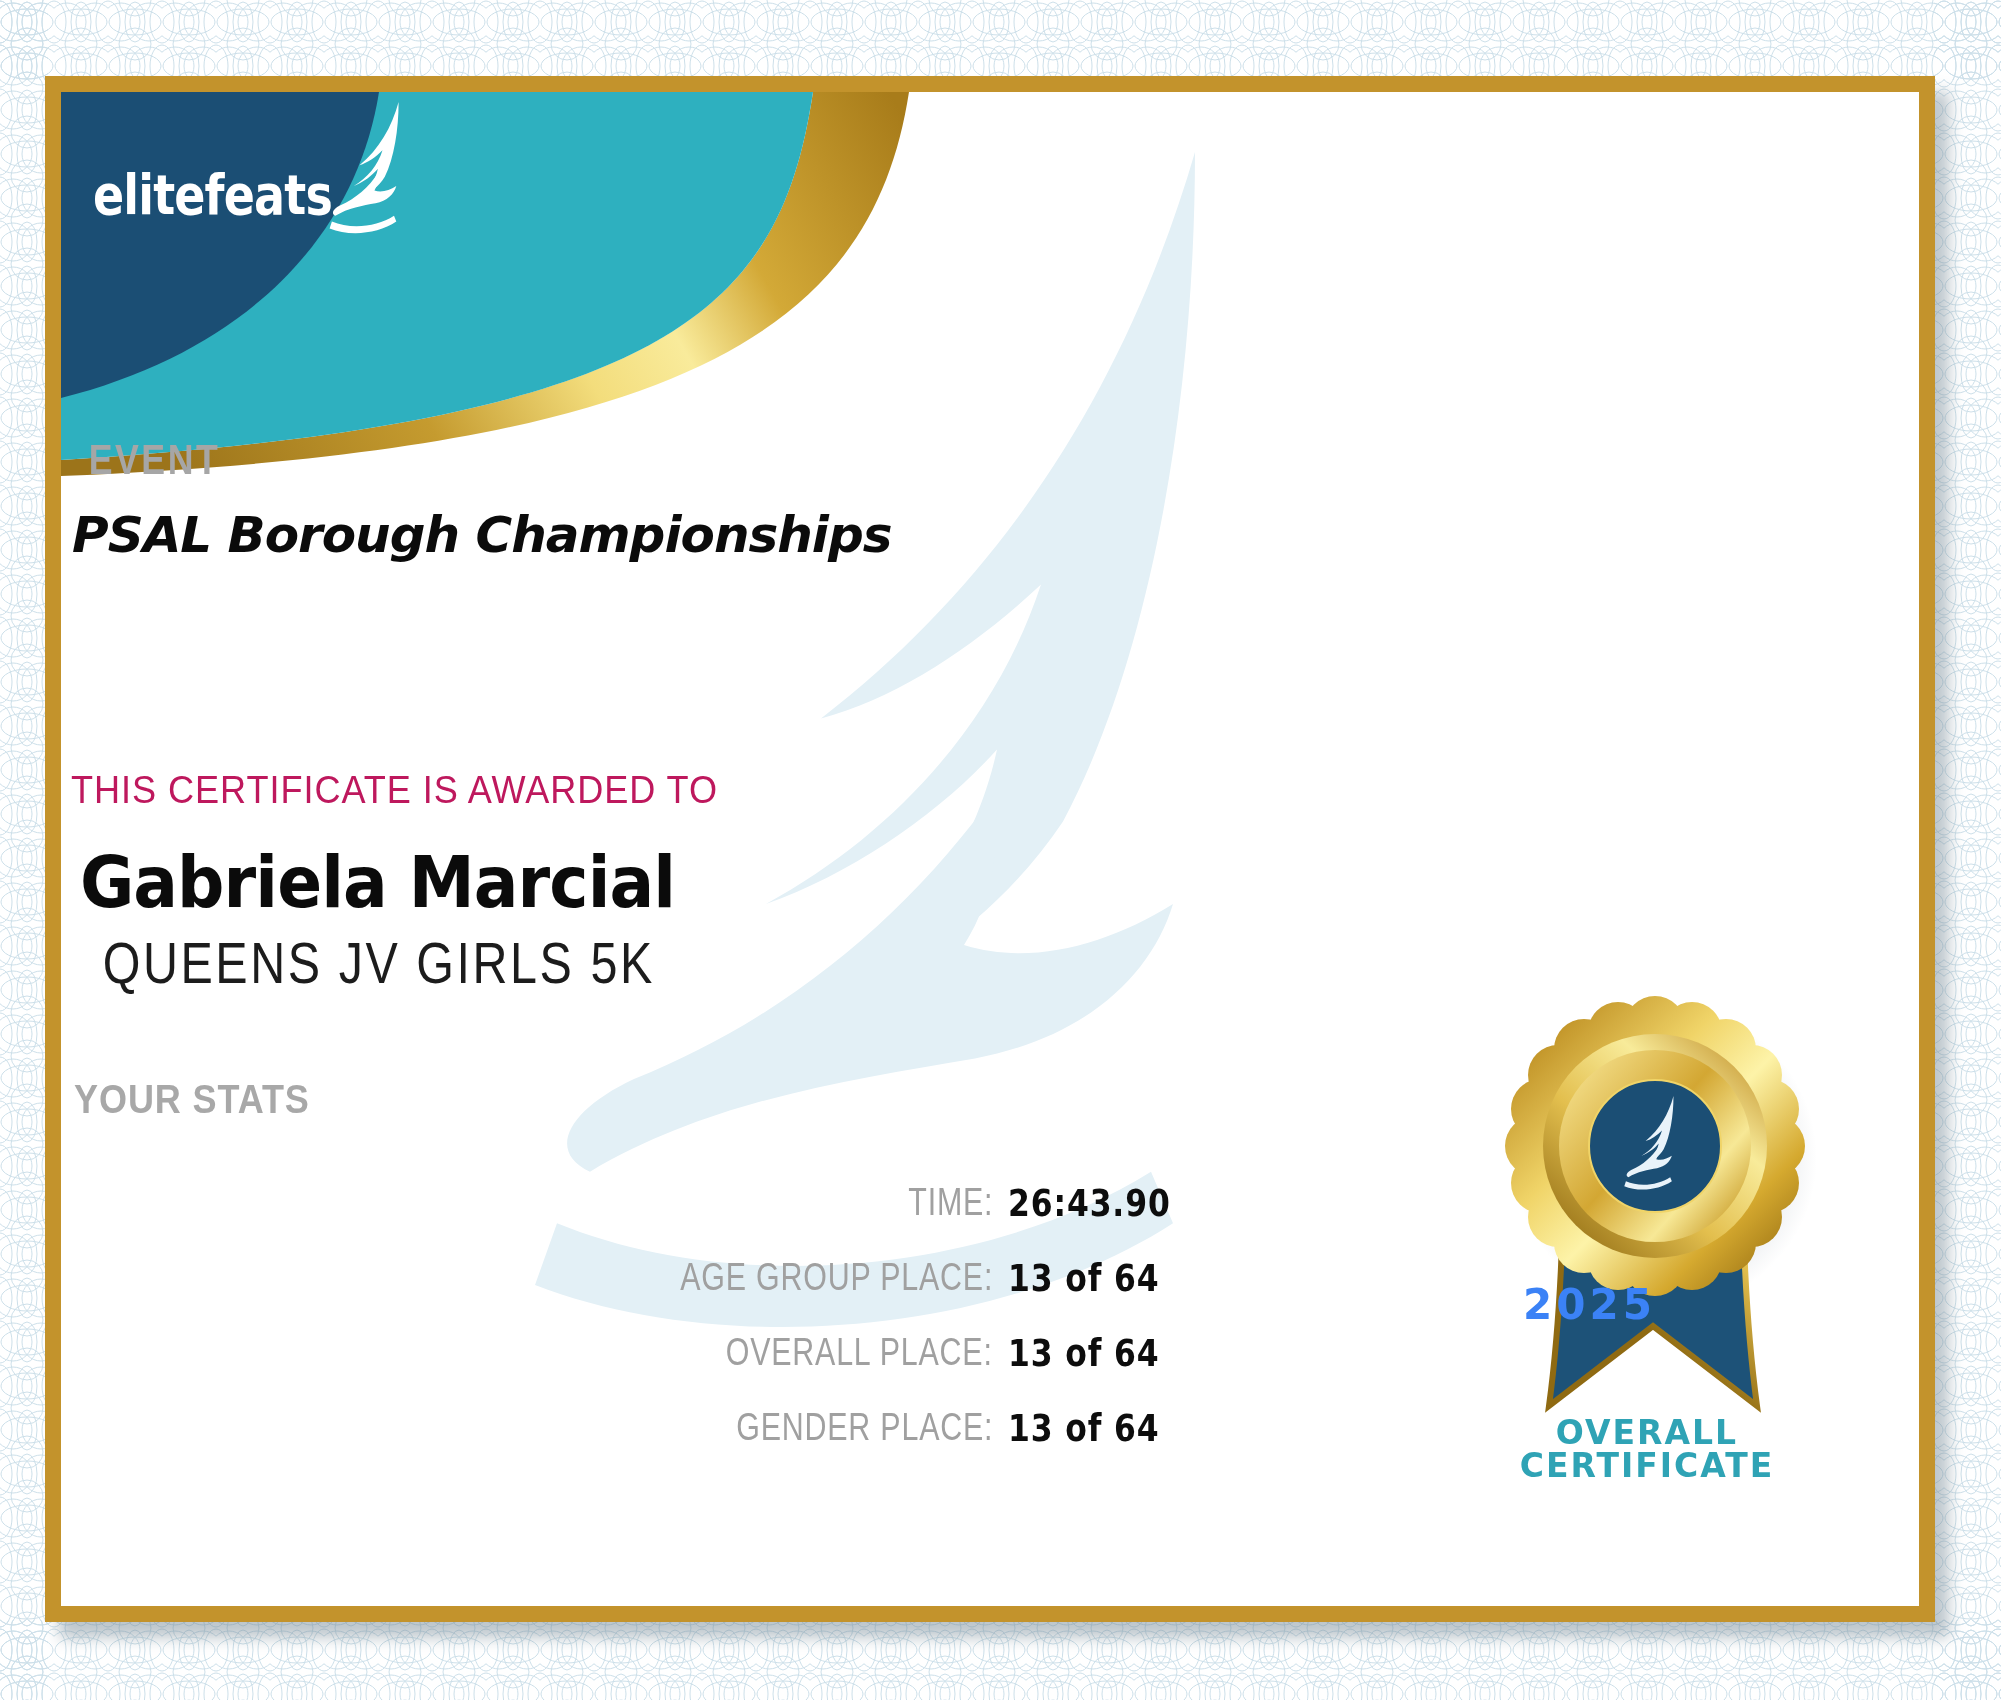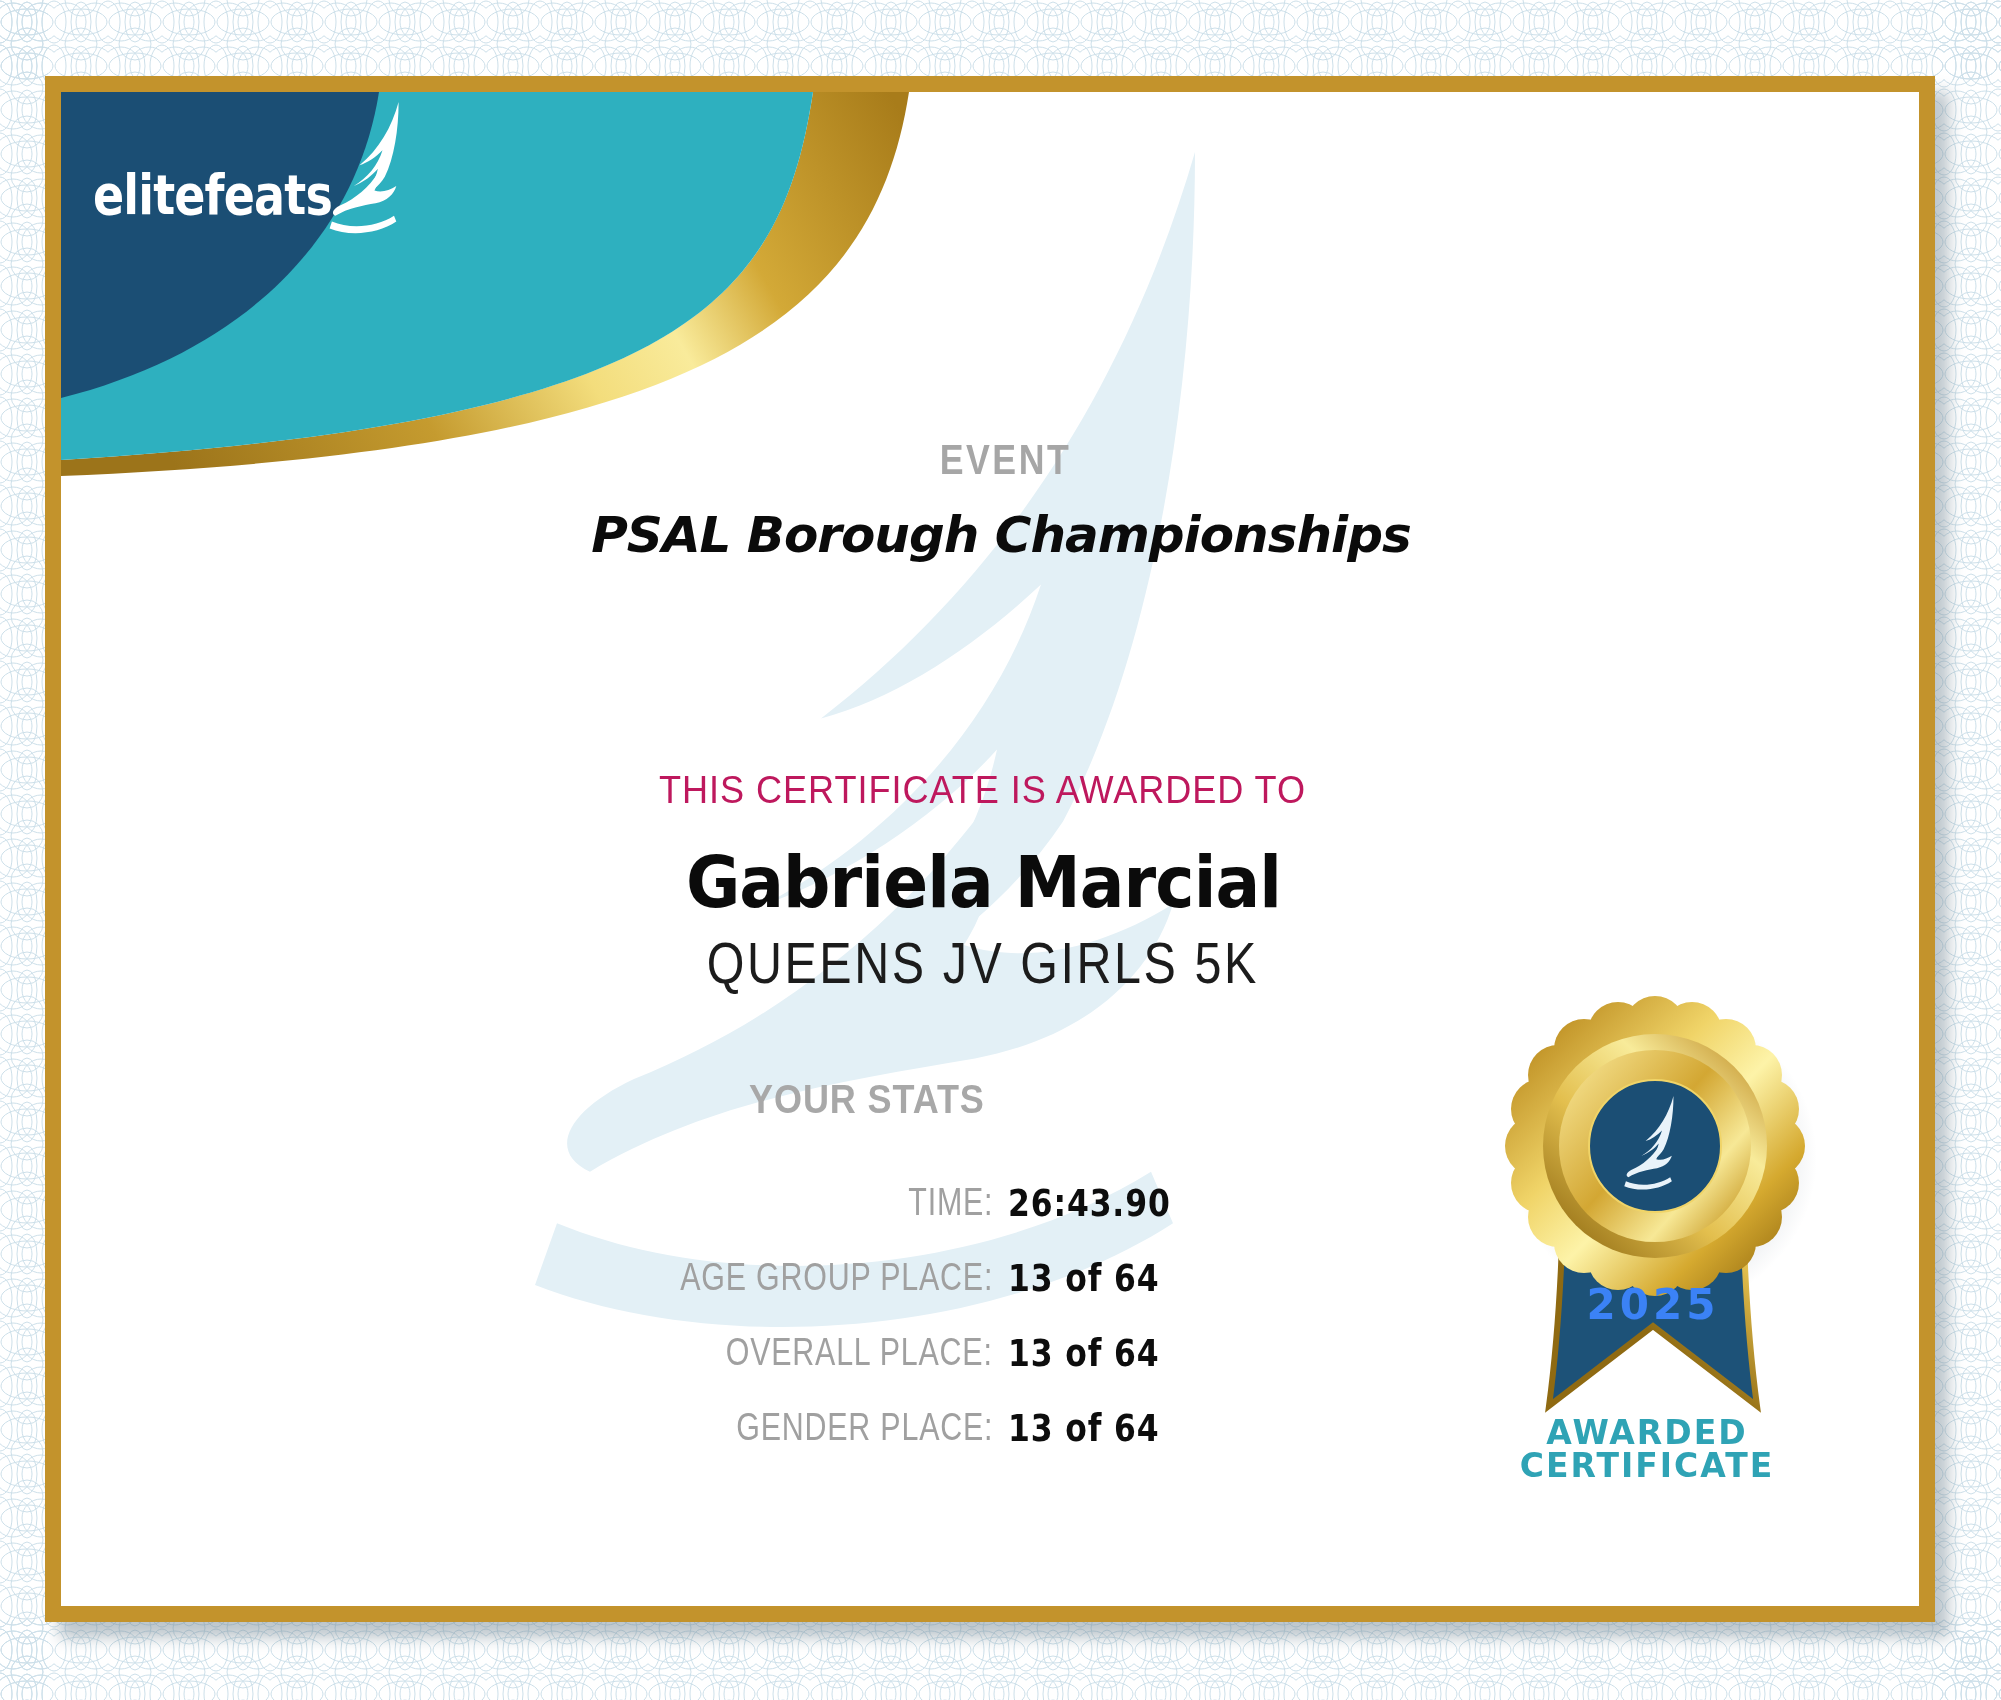--- a/index.html
+++ b/index.html
@@ -4,21 +4,21 @@
 <style>
   html,body{margin:0;padding:0;background:#ffffff;}
   .page{position:relative;width:2001px;height:1700px;background:#ffffff;overflow:hidden;
         font-family:"DejaVu Sans", sans-serif;}
   .guilloche{position:absolute;left:0;top:0;z-index:0;}
   .panel{position:absolute;left:45px;top:76px;width:1858px;height:1514px;
          background:#ffffff;border:16px solid #c3932c;z-index:1;
          box-shadow:14px 16px 14px rgba(110,130,145,.45);}
   .deco{position:absolute;left:0;top:0;width:1858px;height:1514px;z-index:1;}
   .txt{position:absolute;z-index:3;white-space:nowrap;}
-  .center{text-align:center;}
+  .center{}
   .cond{display:inline-block;transform:scaleX(.85);transform-origin:50% 50%;
         font-family:"Liberation Sans", sans-serif;}
   .logo{position:absolute;left:32px;top:70px;z-index:3;}
   .logo-text{font-family:"DejaVu Sans", sans-serif;font-weight:700;color:#ffffff;
              font-size:56px;letter-spacing:-1px;display:inline-block;transform:scaleX(.82);
              transform-origin:0 50%;}
   .event-label{left:16px;top:343px;width:1858px;font-size:42px;font-weight:600;
                color:#a6a6a6;letter-spacing:3px;}
   .event-title{left:11px;top:414px;width:1858px;font-size:50px;font-weight:700;
                color:#0b0b0b;letter-spacing:-1px;font-style:italic;}
@@ -217,18 +217,18 @@
       <div class="stat-label">
         <span class="cond">GENDER PLACE:</span>
       </div>
       <div class="stat-value">
         <span class="condl">13 of 64</span>
       </div>
     </div>
 
     <div class="txt center medal-year">2025</div>
     <div class="badge-caption">
-      <div>AWARDED</div>
+      <div>OVERALL</div>
       <div>CERTIFICATE</div>
     </div>
 
   </div>
 </div>
 
 </body></html>

